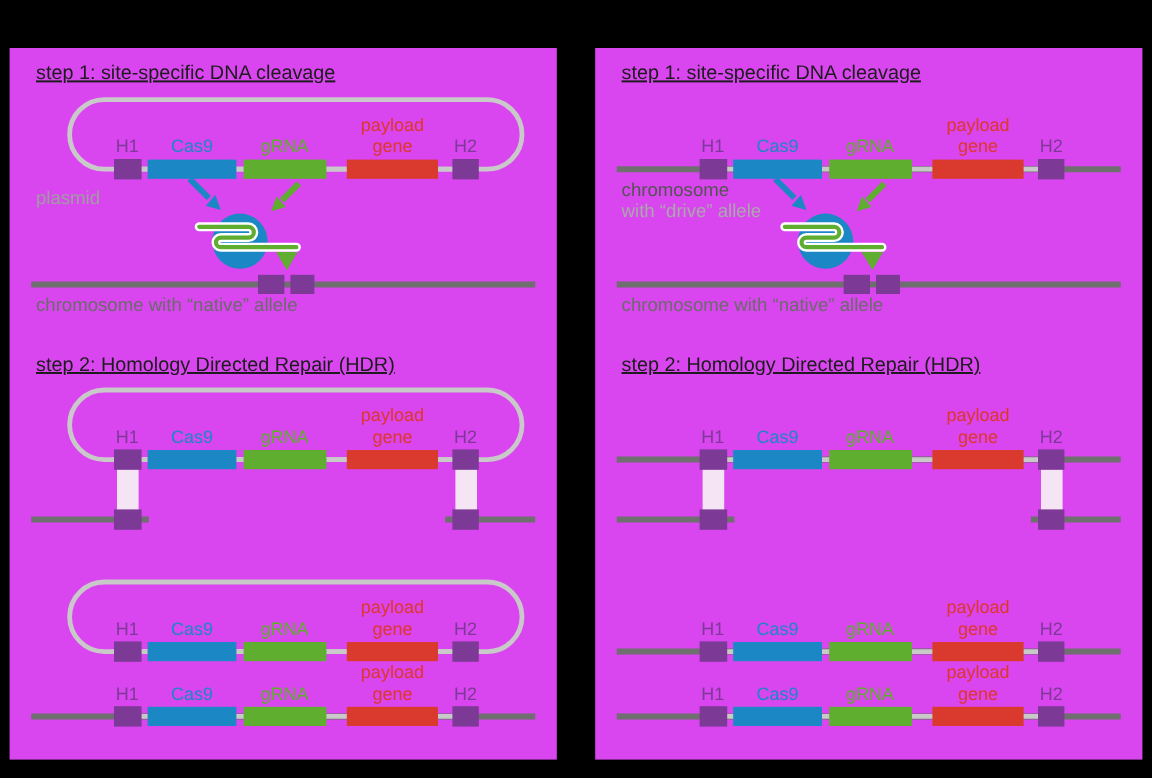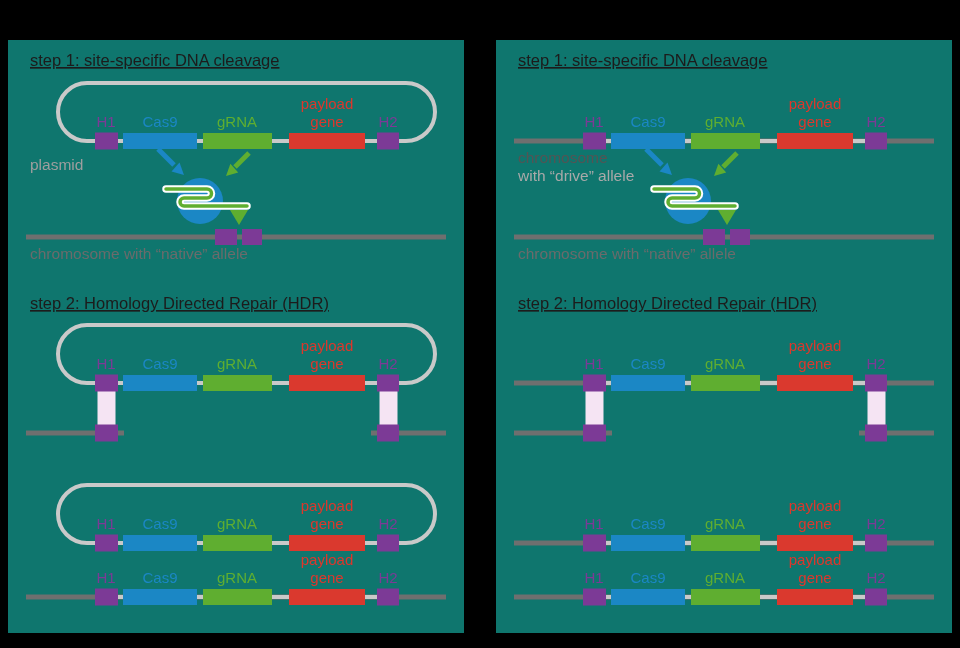--- a/index.html
+++ b/index.html
@@ -3,21 +3,21 @@
 <meta charset="utf-8">
 <style>
   html,body { margin:0; padding:0; }
   body {
     width:960px; height:648px; position:relative;
     background:#000000; overflow:hidden;
     font-family:"Liberation Sans", sans-serif;
   }
   .panel {
     position:absolute; top:40px; width:456px; height:593px;
-    background:#0f766e;
+    background:#d946ef;
   }
   #panel-left  { left:8px; }
   #panel-right { left:496px; }
   svg { display:block; font-family:"Liberation Sans", sans-serif; }
 
   text.title {
     font-size:16.5px; fill:#1c1c1c; text-decoration:underline;
   }
   text.gene-label { font-size:15px; text-anchor:middle; }
   .t-purple { fill:#7c3a96; }

